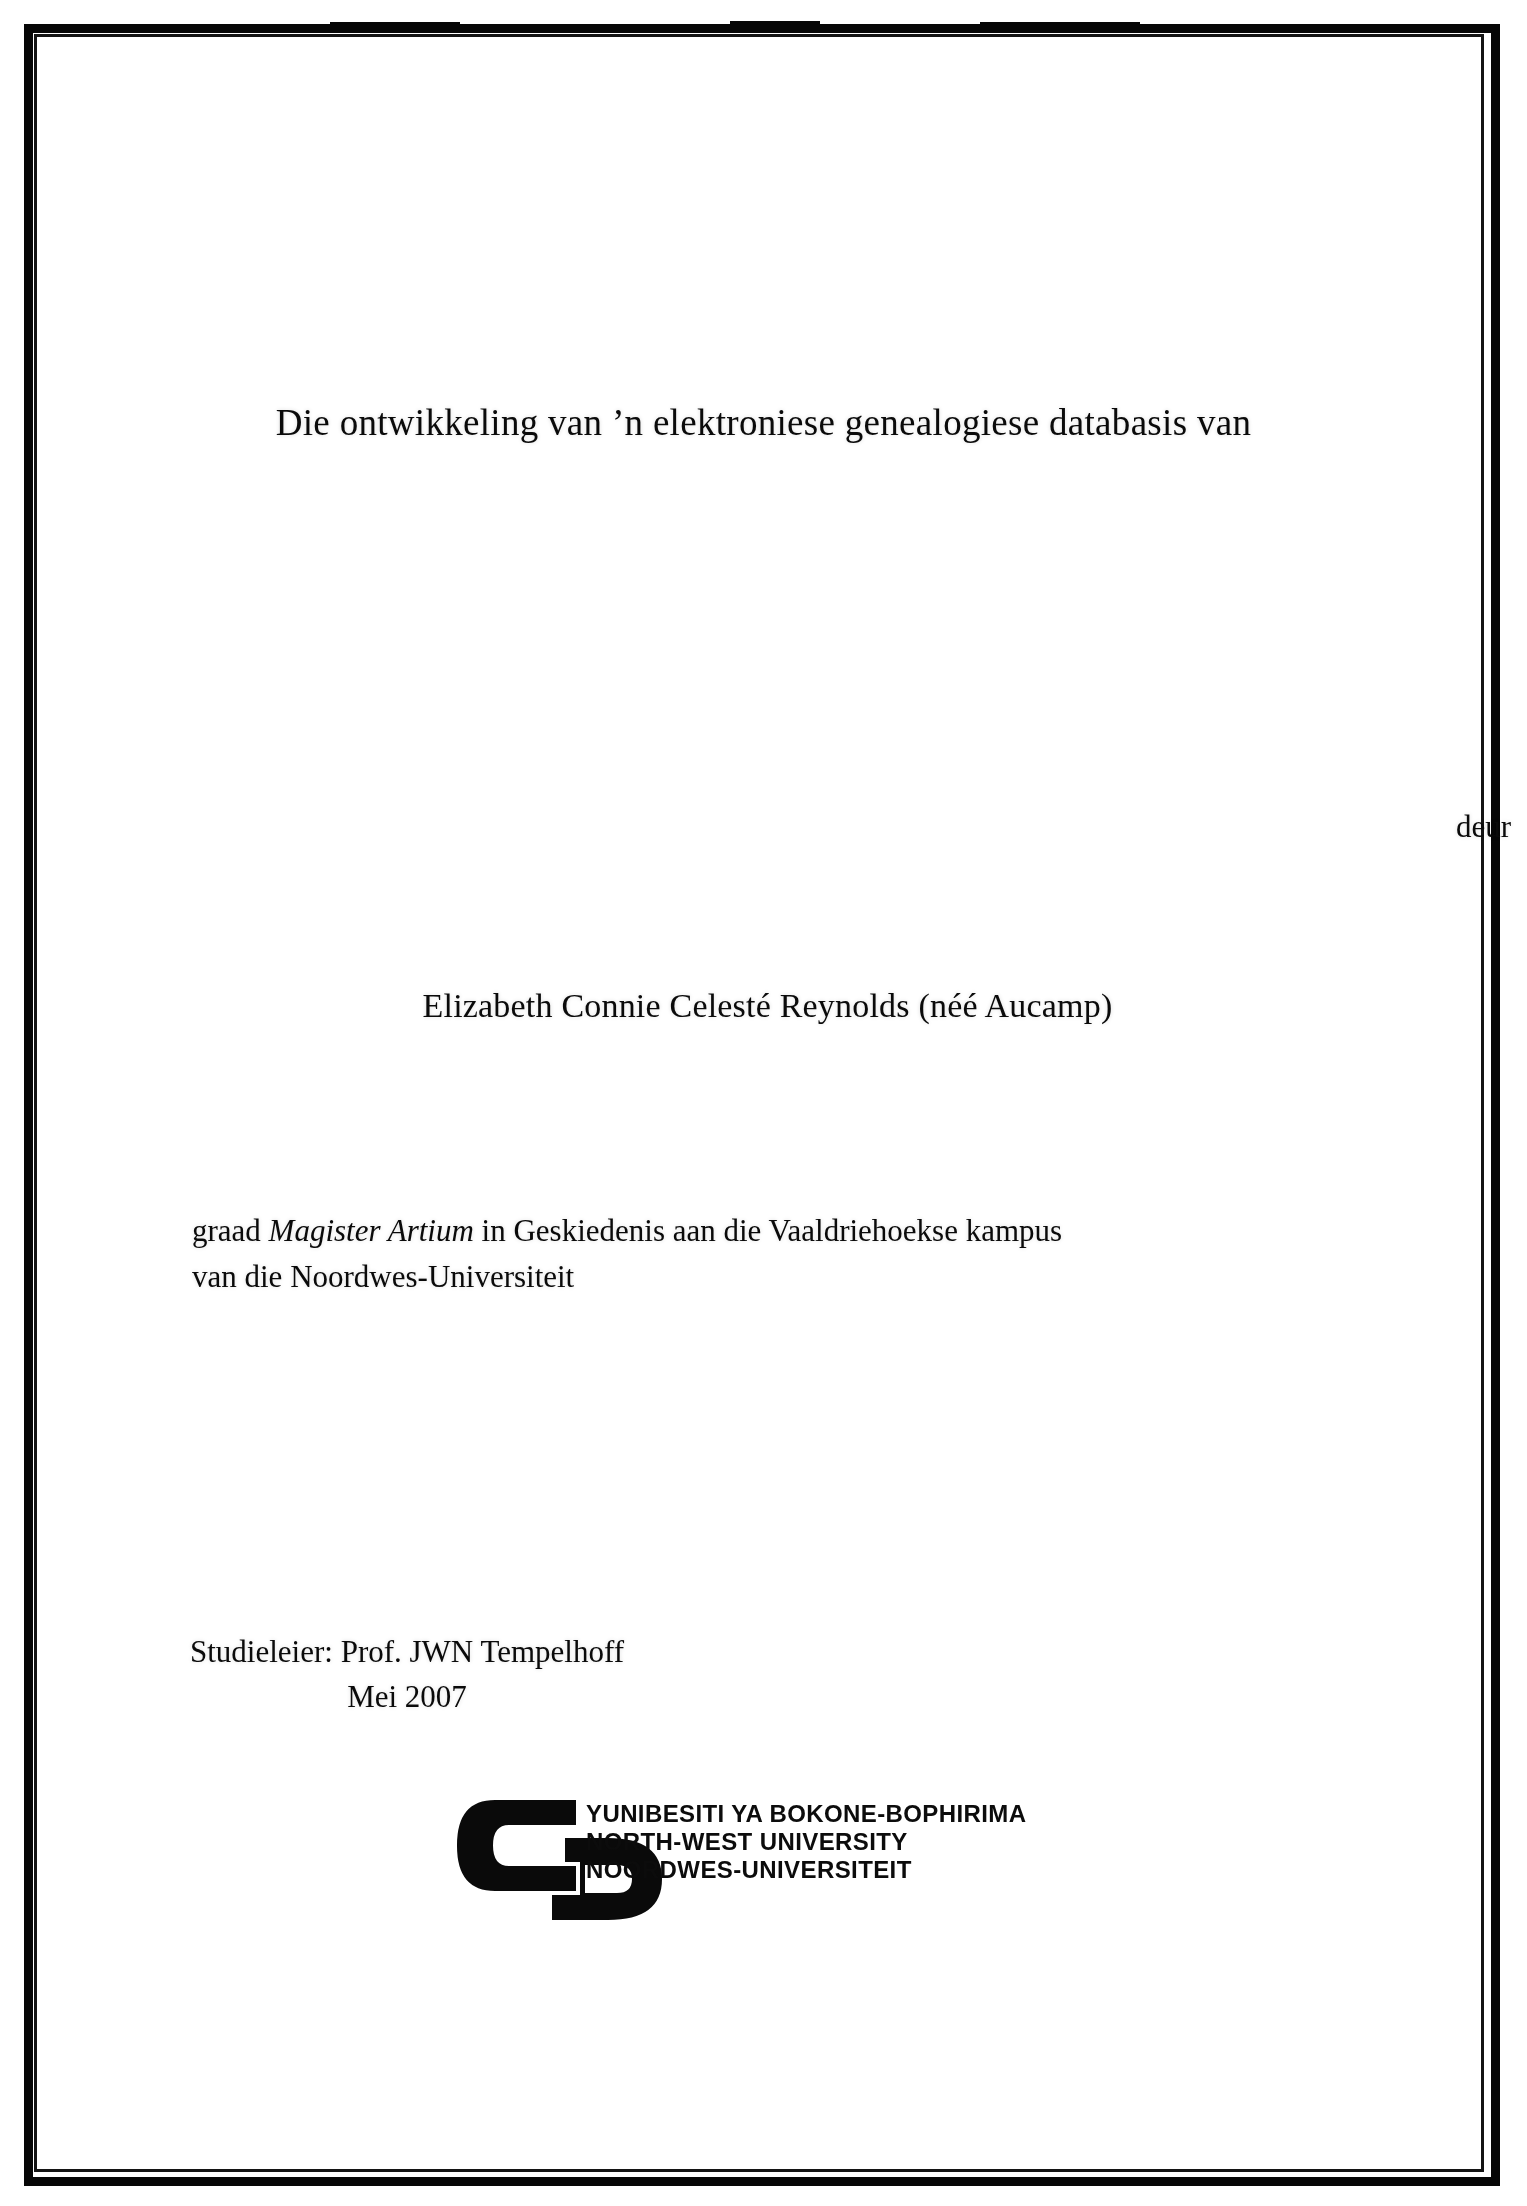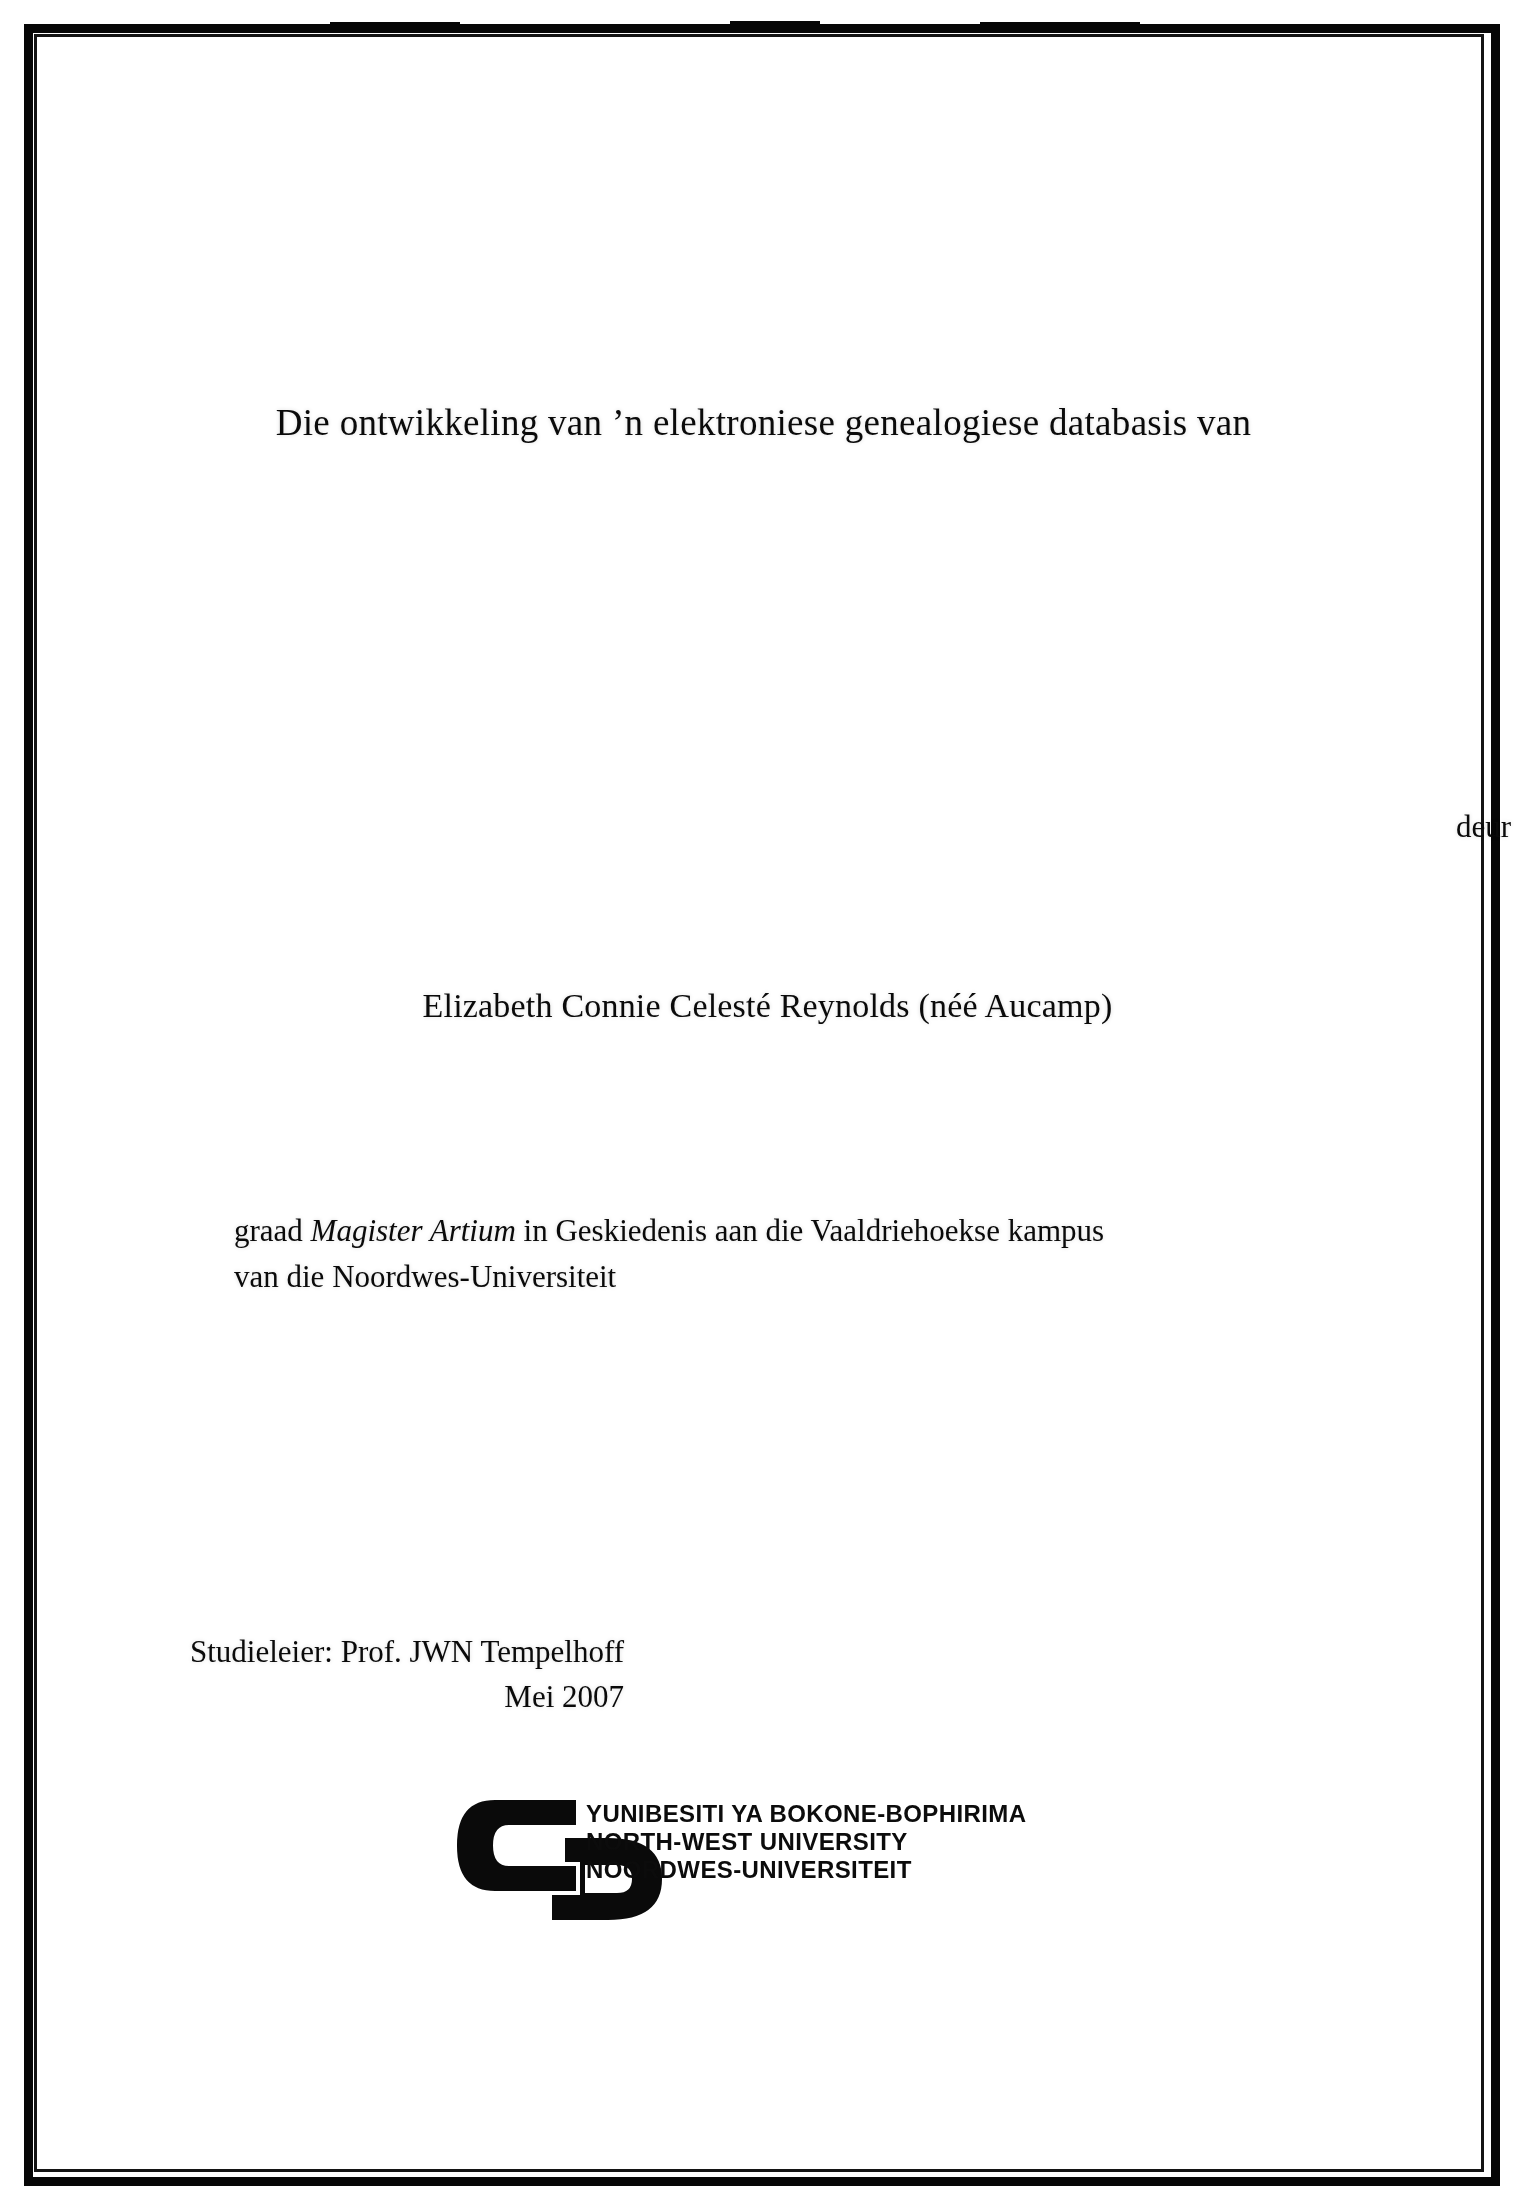--- a/index.html
+++ b/index.html
@@ -71,29 +71,29 @@
     position: absolute;
     top: 1208px; left: 192px;
     width: 1140px;
     font-size: 31px;
     line-height: 46px;
   }
   .statement .just-line {
     text-align: justify;
     text-align-last: justify;
   }
-  .statement .plain-line { text-align: left; margin-left: 42px; }
+  .statement .plain-line { text-align: left; }
   .statement i { font-style: italic; }
 
   .supervisor-block {
     position: absolute;
     top: 1629px; left: 190px;
     font-size: 31px;
     line-height: 45px;
-    text-align: right;
+    text-align: center;
   }
 
   
   .logo-mark {
     position: absolute;
     left: 455px; top: 1798px;
     width: 210px; height: 124px;
   }
   .logo-text {
     position: absolute;

